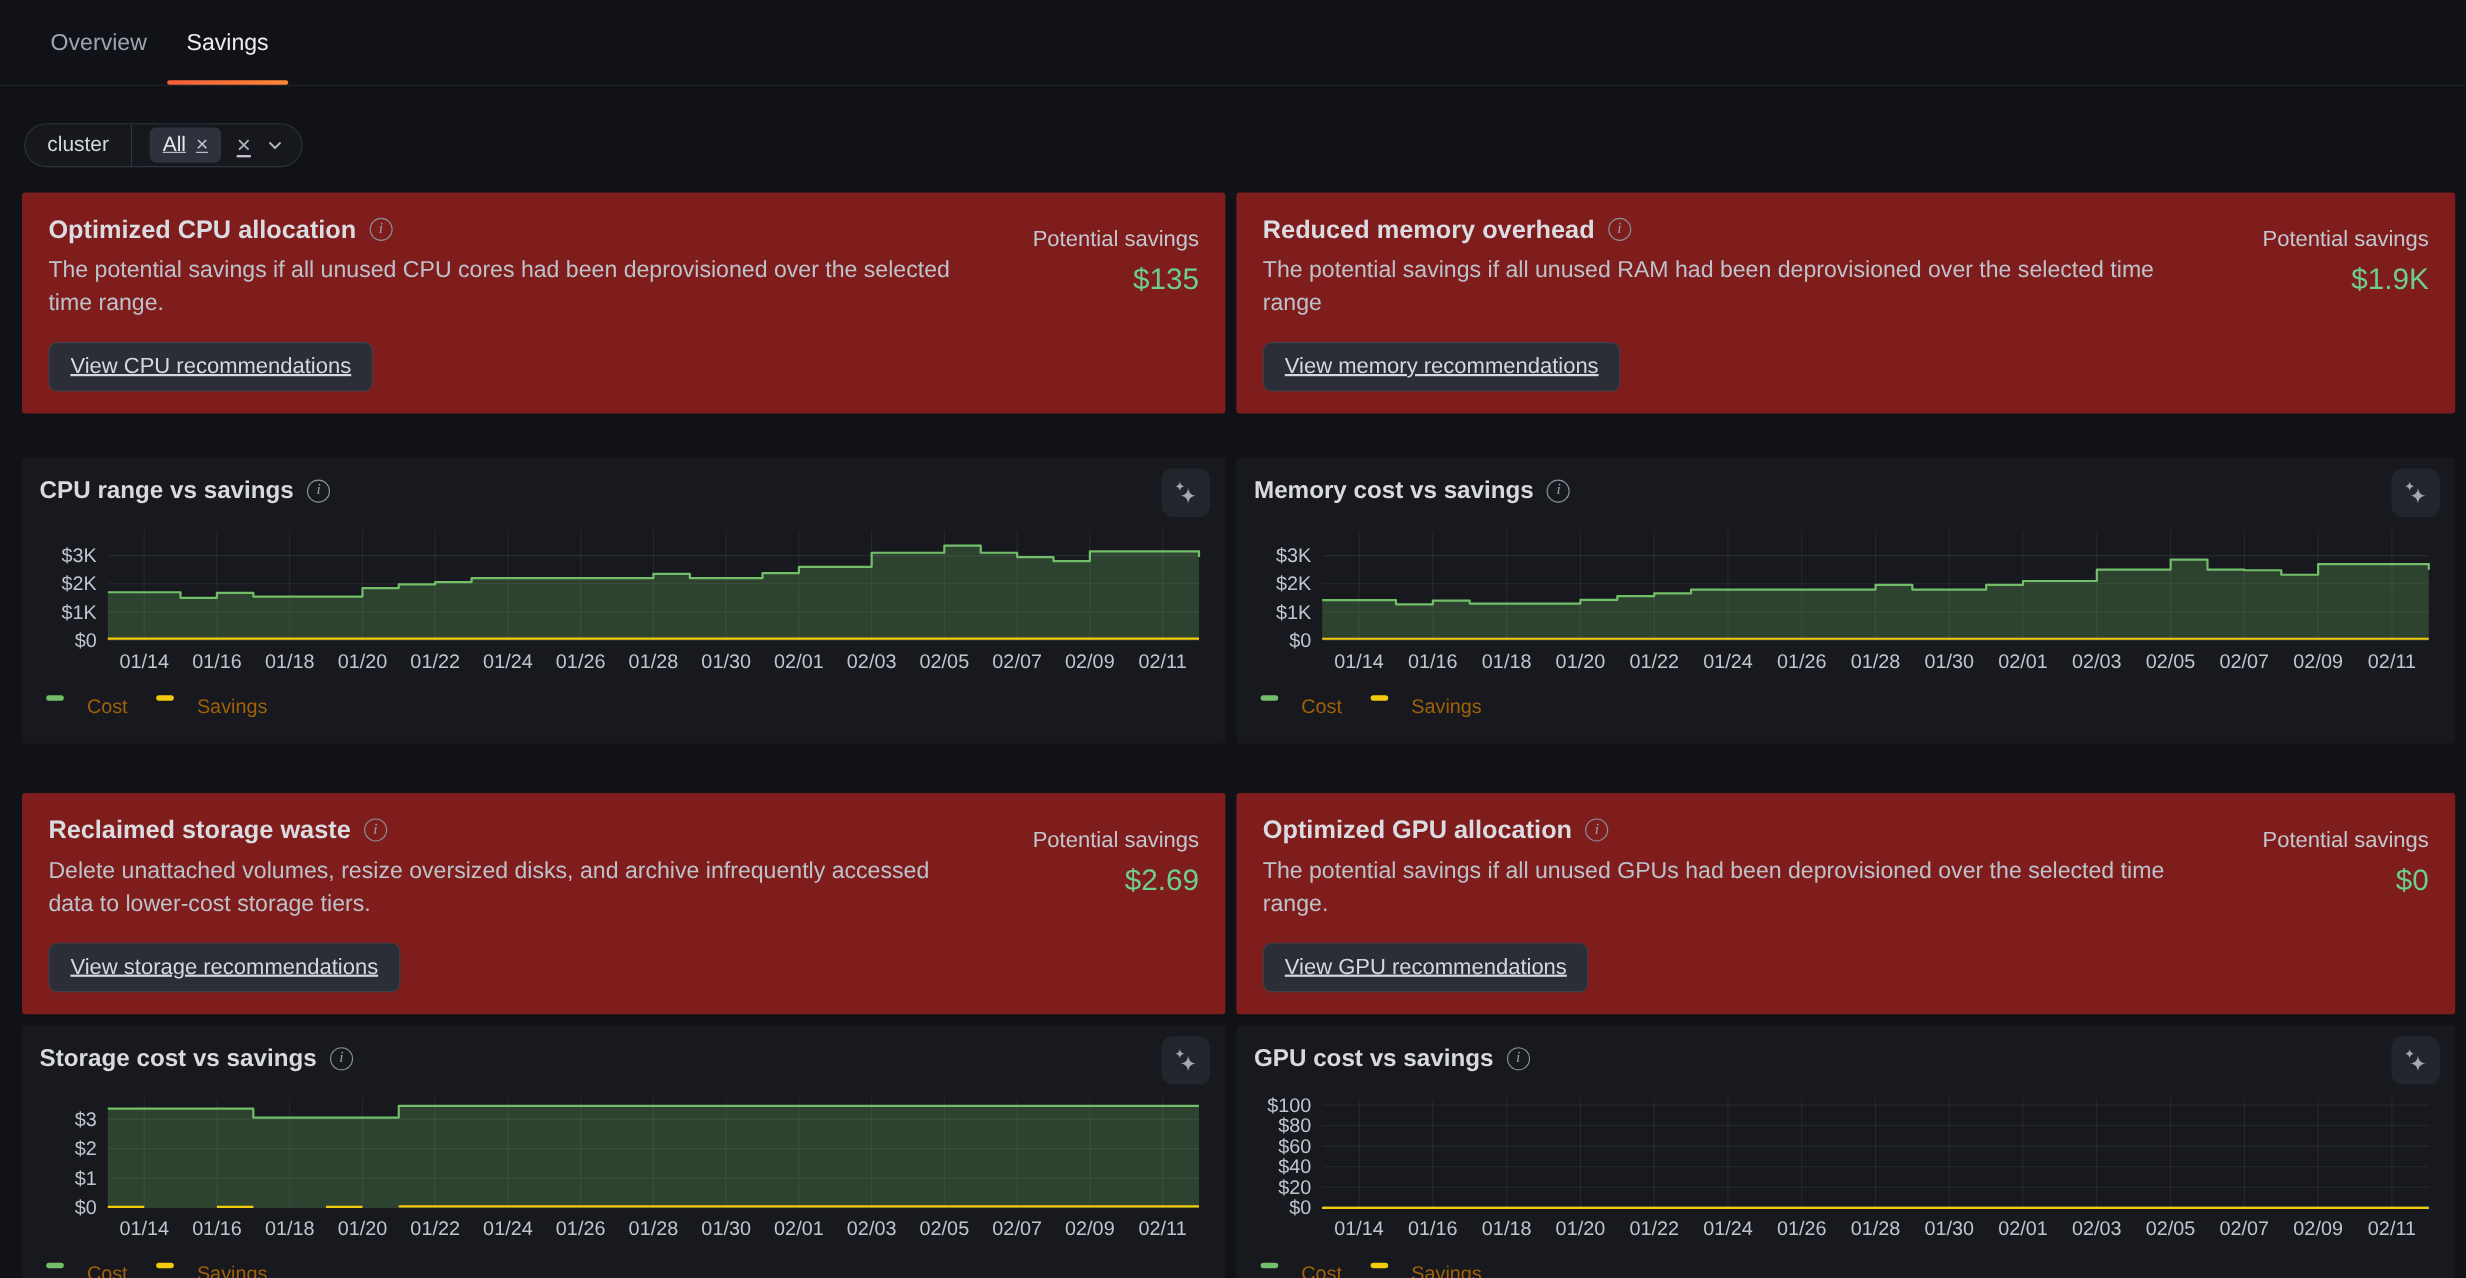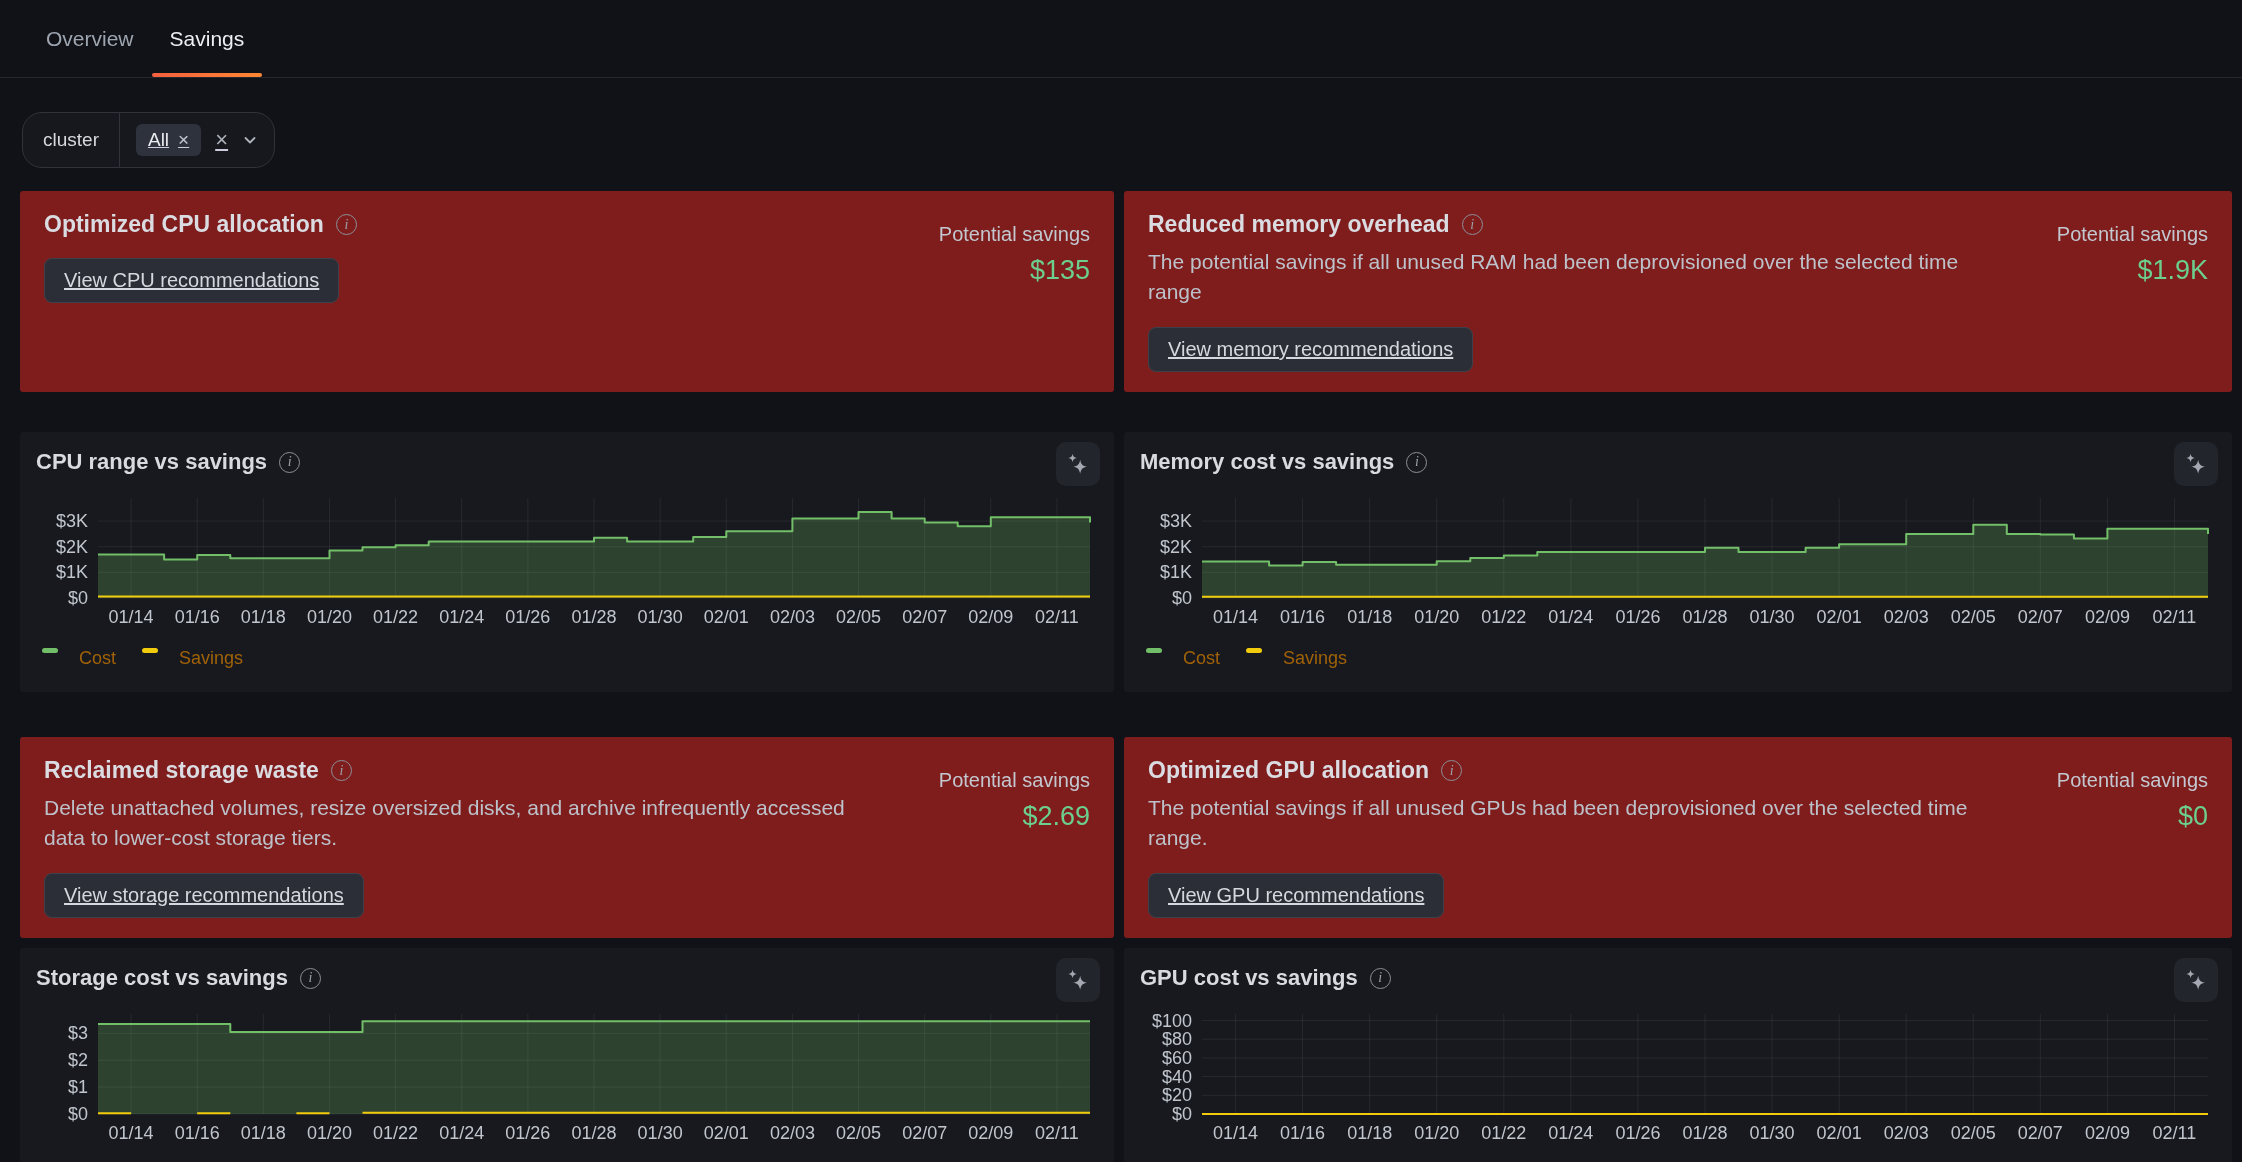--- a/index.html
+++ b/index.html
@@ -10,21 +10,21 @@
     color:#ccccdc;
   }
   
   .tabbar { display:flex; align-items:stretch; height:78px; padding-left:28px; border-bottom:1px solid #25272e; }
   .tab { position:relative; display:flex; align-items:center; padding:0 18px; font-size:21px; color:#9da5b0; cursor:pointer; }
   .tab.active { color:#eceef2; font-weight:500; }
   .tab.active::after { content:""; position:absolute; left:0; right:0; bottom:0; height:4px; border-radius:2px;
     background:linear-gradient(90deg,#f55f3e,#ff8833); }
   
   .filter-row { margin:34px 0 0 22px; }
-  .filter-box { display:inline-flex; align-items:stretch; height:56px; border:1px solid #2f333b; border-radius:20px; background:#16181d; overflow:hidden; }
+  .filter-box { display:inline-flex; align-items:stretch; height:40px; border:1px solid #2f333b; border-radius:20px; background:#16181d; overflow:hidden; }
   .filter-name { display:flex; align-items:center; padding:0 20px; font-size:19px; color:#d5d8de; border-right:1px solid #2f333b; }
   .filter-vals { display:flex; align-items:center; gap:14px; padding:0 16px;text-decoration:underline; }
   .pill { display:inline-flex; align-items:center; gap:9px; background:#2e323c; border-radius:6px; padding:5px 12px; font-size:19px; color:#e8eaee; cursor:pointer; }
   .pill-x { color:#c4c8d0; font-size:19px; cursor:pointer; }
   .clear-x { color:#aeb3bc; font-size:22px; cursor:pointer; line-height:1; }
   .chev { display:flex; align-items:center; cursor:pointer; }
   
   .row { display:grid; grid-template-columns:1094px 1108px; gap:10px; margin-left:20px; }
   .row-cards1 { margin-top:23px; }
   .row-charts1 { margin-top:40px; }
@@ -93,20 +93,21 @@
   </div>
 </div>
 
 <div class="row row-cards1">
   <div class="card">
     <div class="card-main">
       <div class="card-title-row">
         <span class="card-title">Optimized CPU allocation</span>
         <span class="info-icon">i</span>
       </div>
+      <div class="card-desc">The potential savings if all unused CPU cores had been deprovisioned over the selected time range.</div>
       <button class="card-btn">View CPU recommendations</button>
     </div>
     <div class="card-side">
       <div class="ps-label">Potential savings</div>
       <div class="ps-value">$135</div>
     </div>
   </div>
   <div class="card">
     <div class="card-main">
       <div class="card-title-row">

